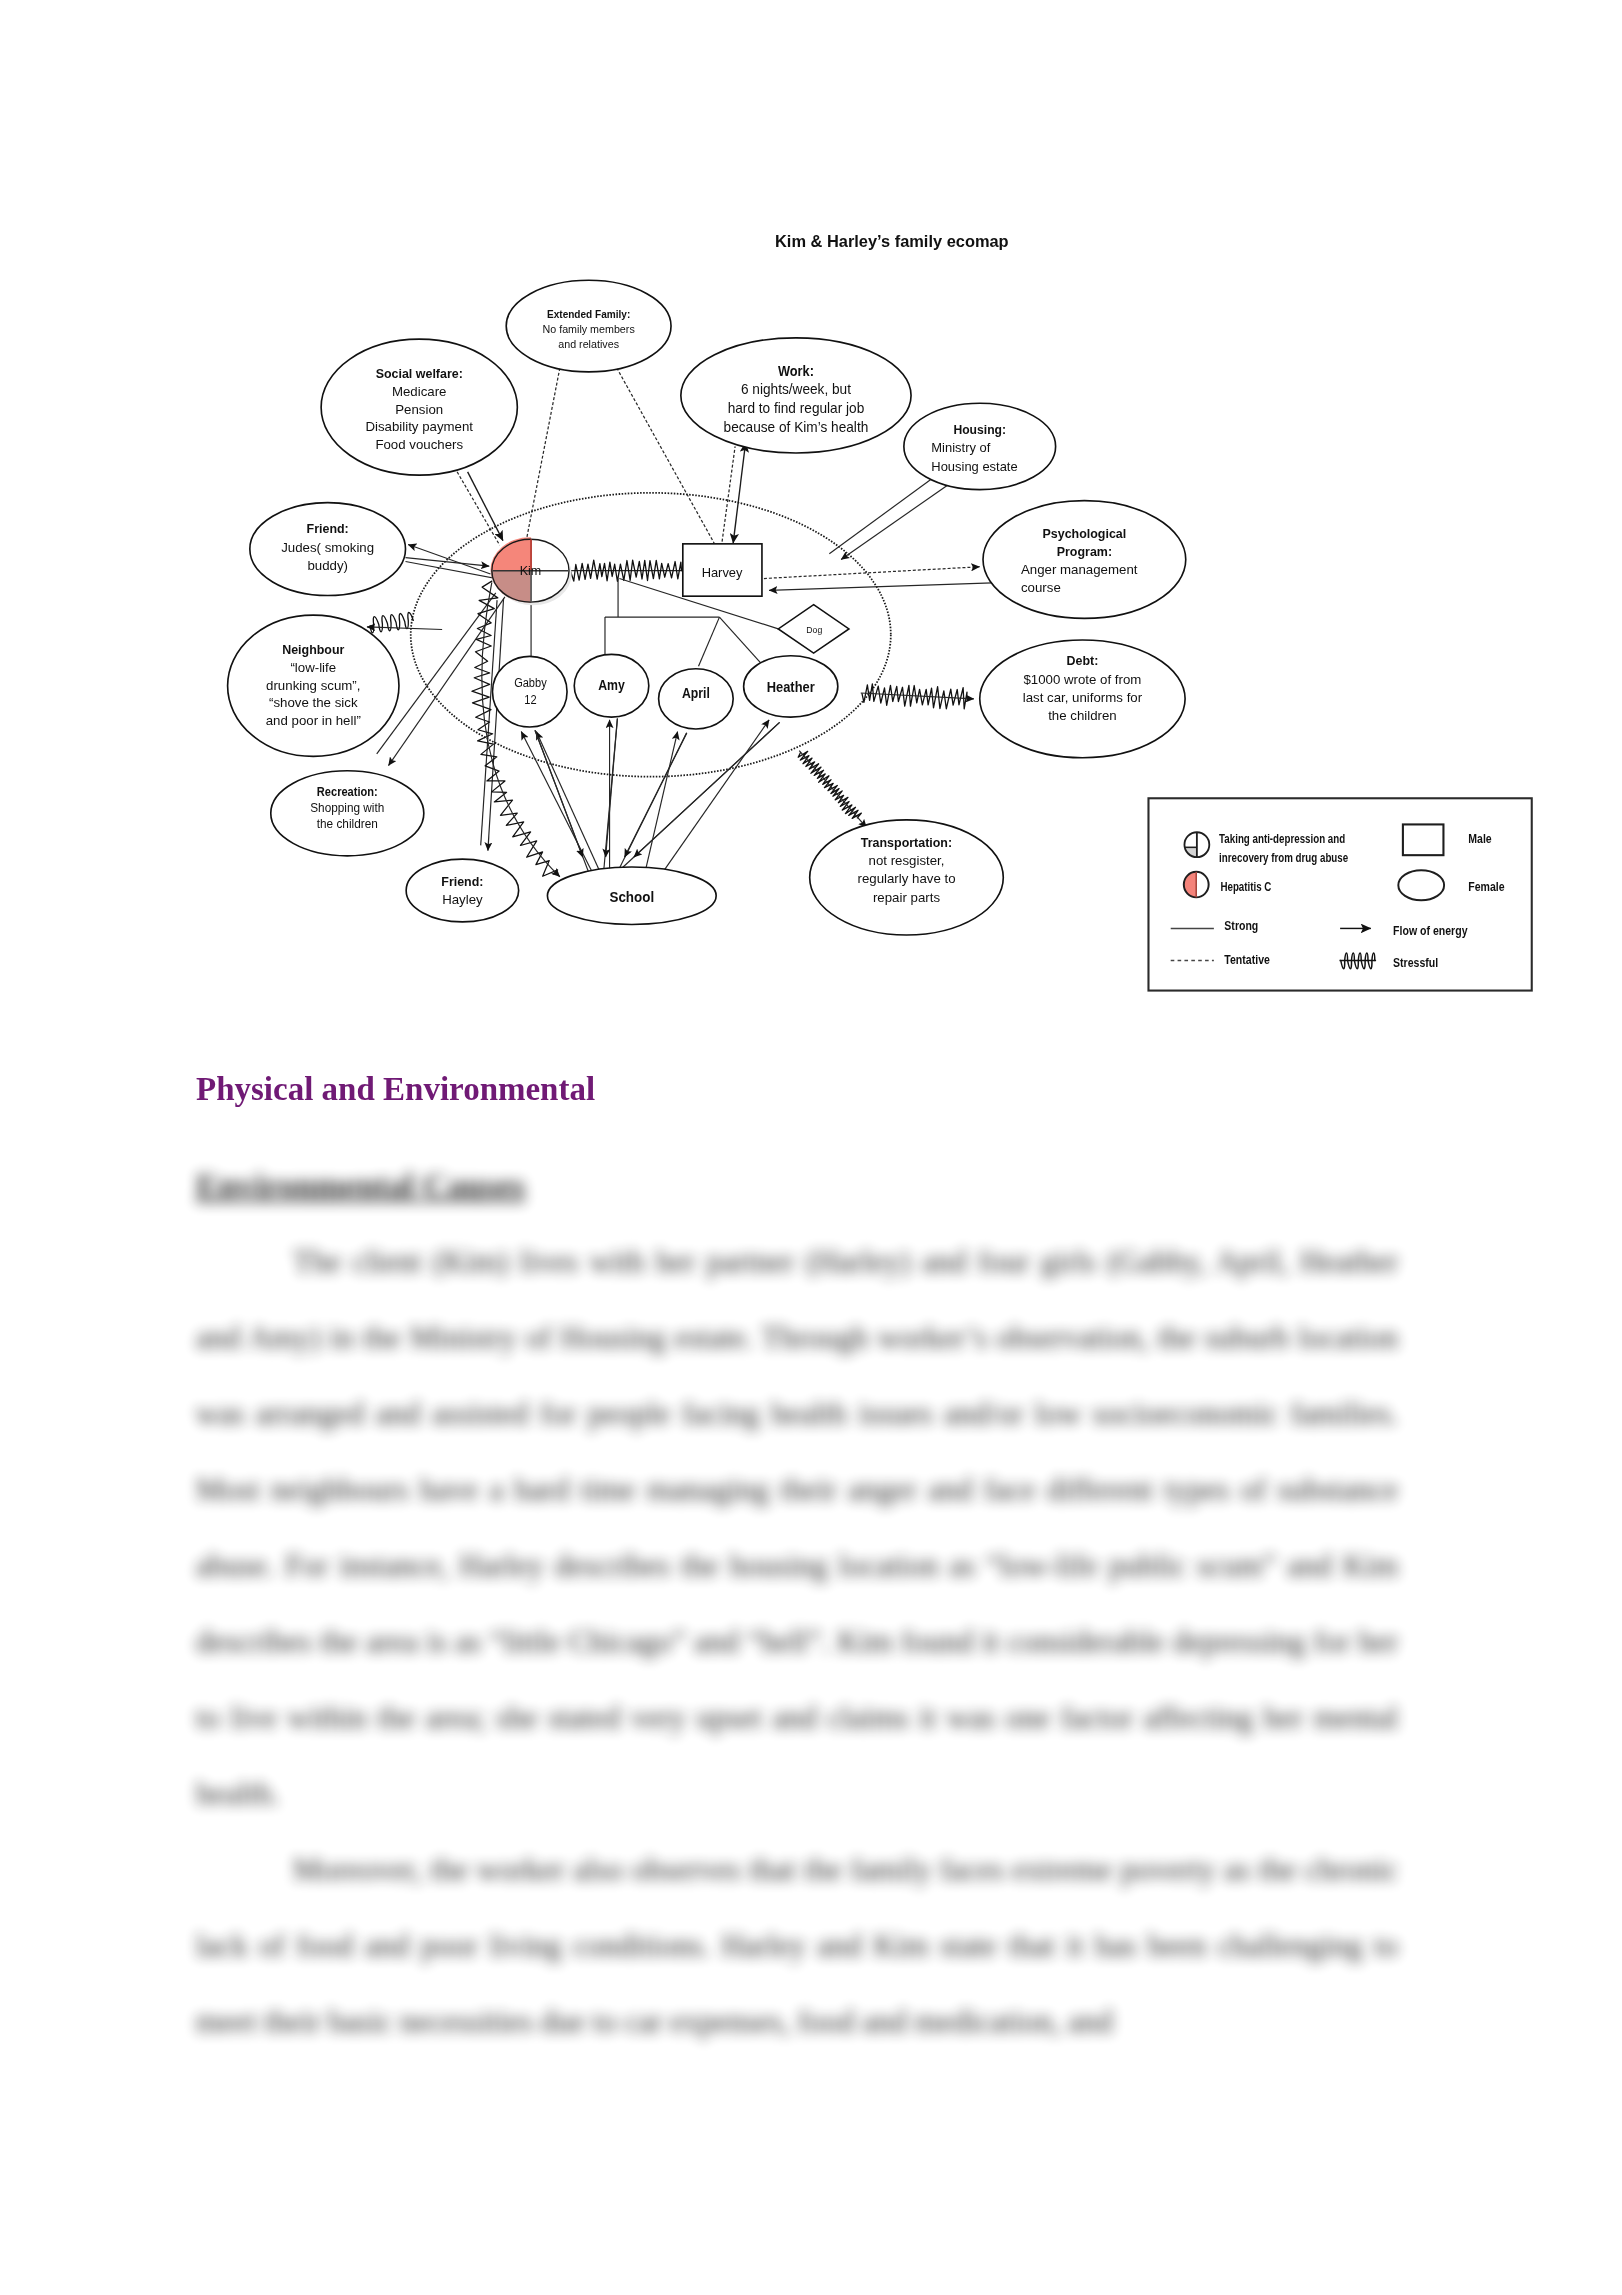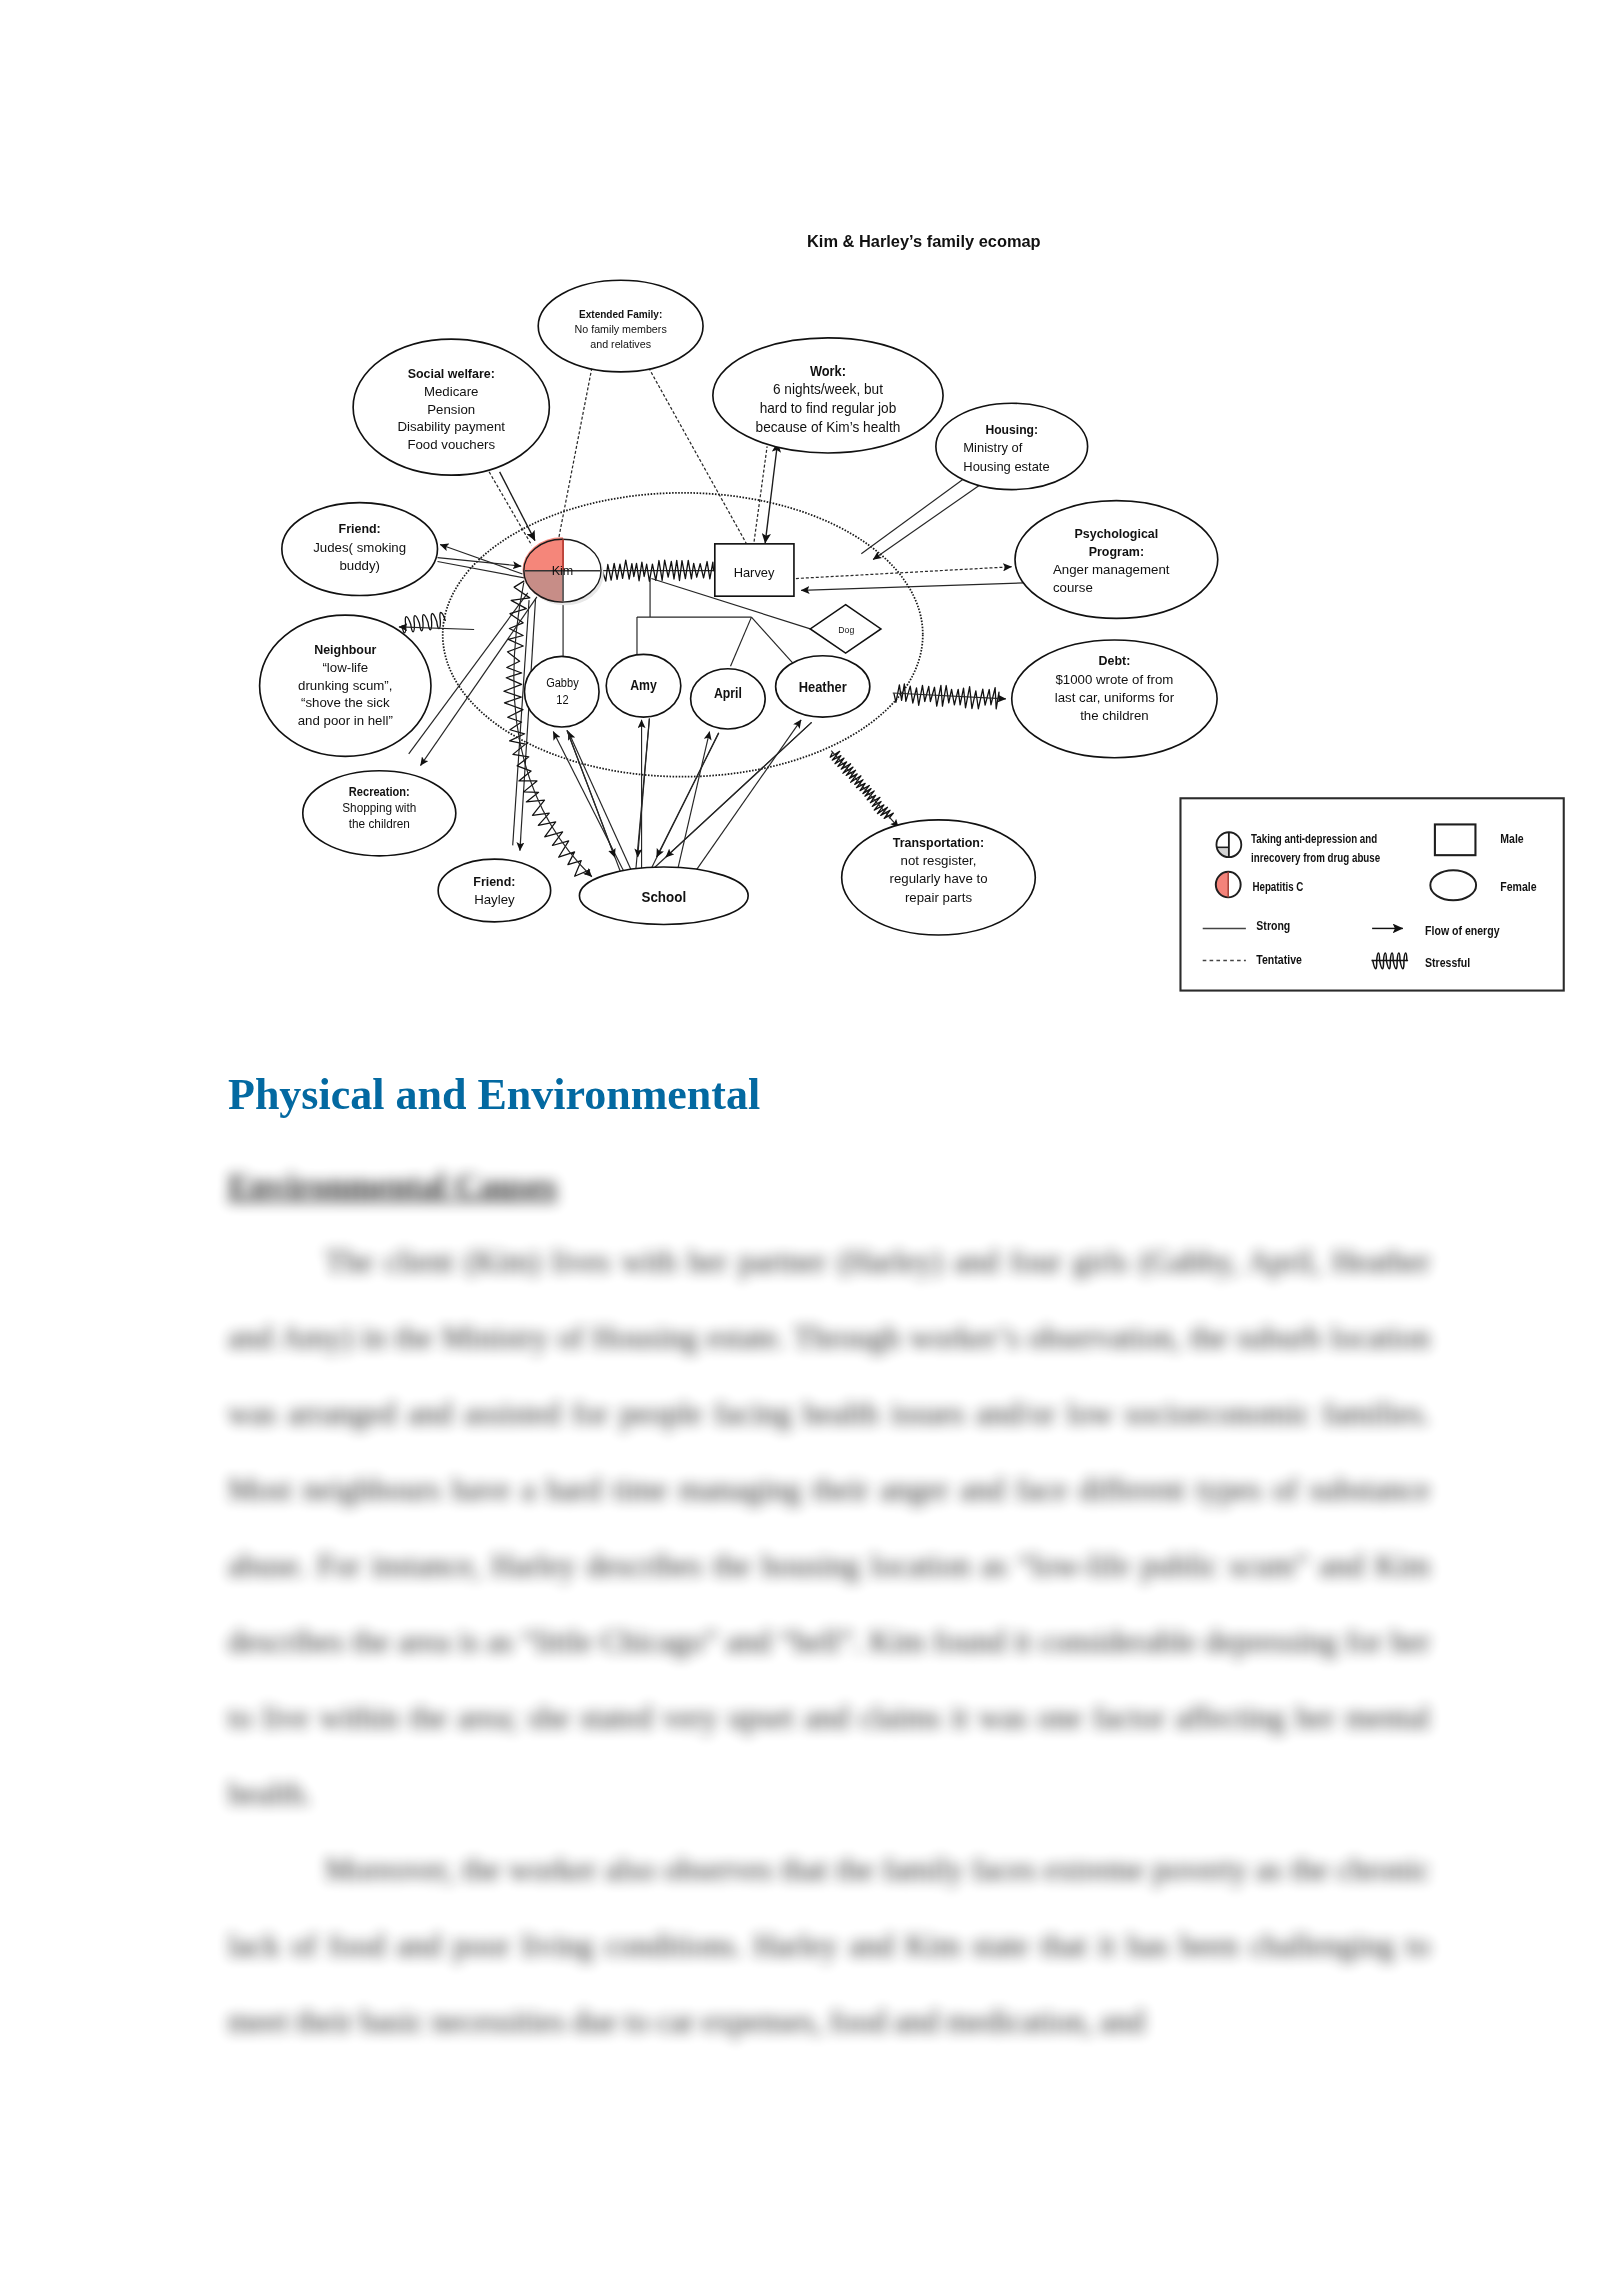--- a/index.html
+++ b/index.html
@@ -1,24 +1,24 @@
 <!DOCTYPE html>
 <html style="font-size:10.5px"><head>
 <meta charset="utf-8">
 <style>
   html,body{margin:0;padding:0;background:#ffffff;}
   body{width:1622px;height:2295px;position:relative;overflow:hidden;
        font-family:"Liberation Sans",sans-serif;color:#000;
        -webkit-font-smoothing:antialiased;}
-  #page{position:absolute;left:0;top:0;width:1336px;height:2295px;background:#fff;margin-left:32px;}
+  #page{position:absolute;left:0;top:0;width:1336px;height:2295px;background:#fff;}
   #ecomap{position:absolute;left:0;top:0;width:1622px;height:1021px;
           font-family:"Liberation Sans",sans-serif;fill:#111;}
   #ecomap text{fill:#111;}
   .hd{position:absolute;left:196px;top:1073px;font-family:"Liberation Serif",serif;
-      font-weight:bold;font-size:44px;color:#0369a1;letter-spacing:0px;line-height:1;}
+      font-weight:bold;font-size:33px;color:#701a75;letter-spacing:0px;line-height:1;}
   #bodytext{position:absolute;left:196px;top:1148px;width:1202px;
      font-family:"Liberation Serif",serif;font-size:31px;color:#1c1c1c;
      line-height:76px;filter:blur(6.2px);opacity:.93;}
   #bodytext p{margin:0;text-align:justify;text-indent:97px;}
   #bodytext .sub{font-weight:bold;text-decoration:underline;text-indent:0;text-align:left;font-size:34px;}
 </style>
 </head>
 <body>
 
 <div id="page">

